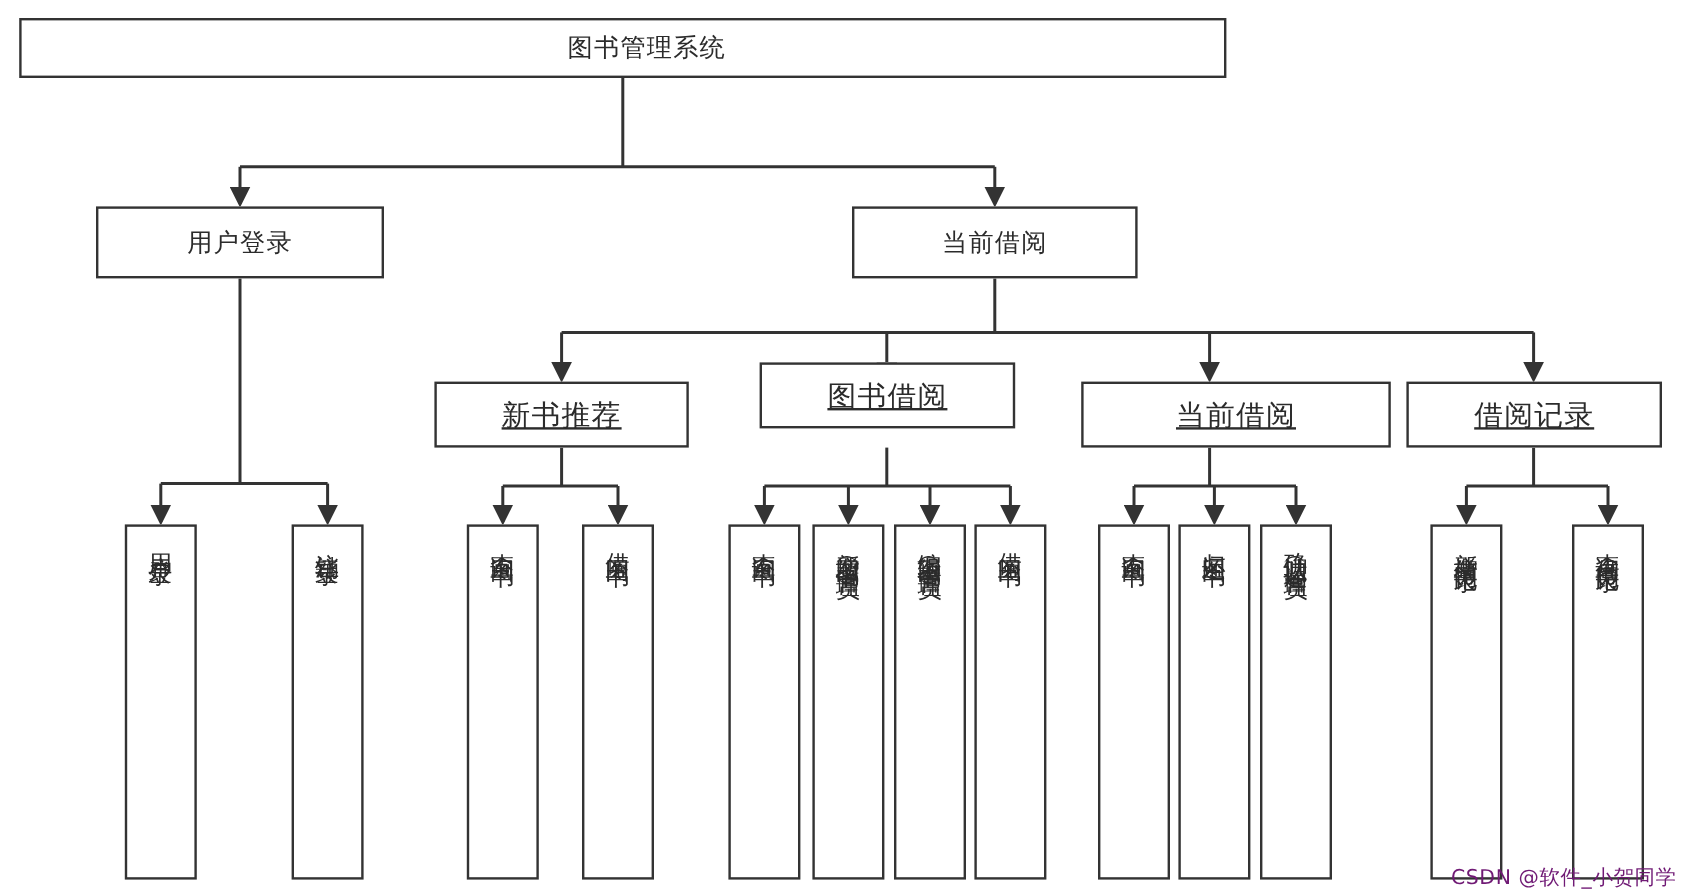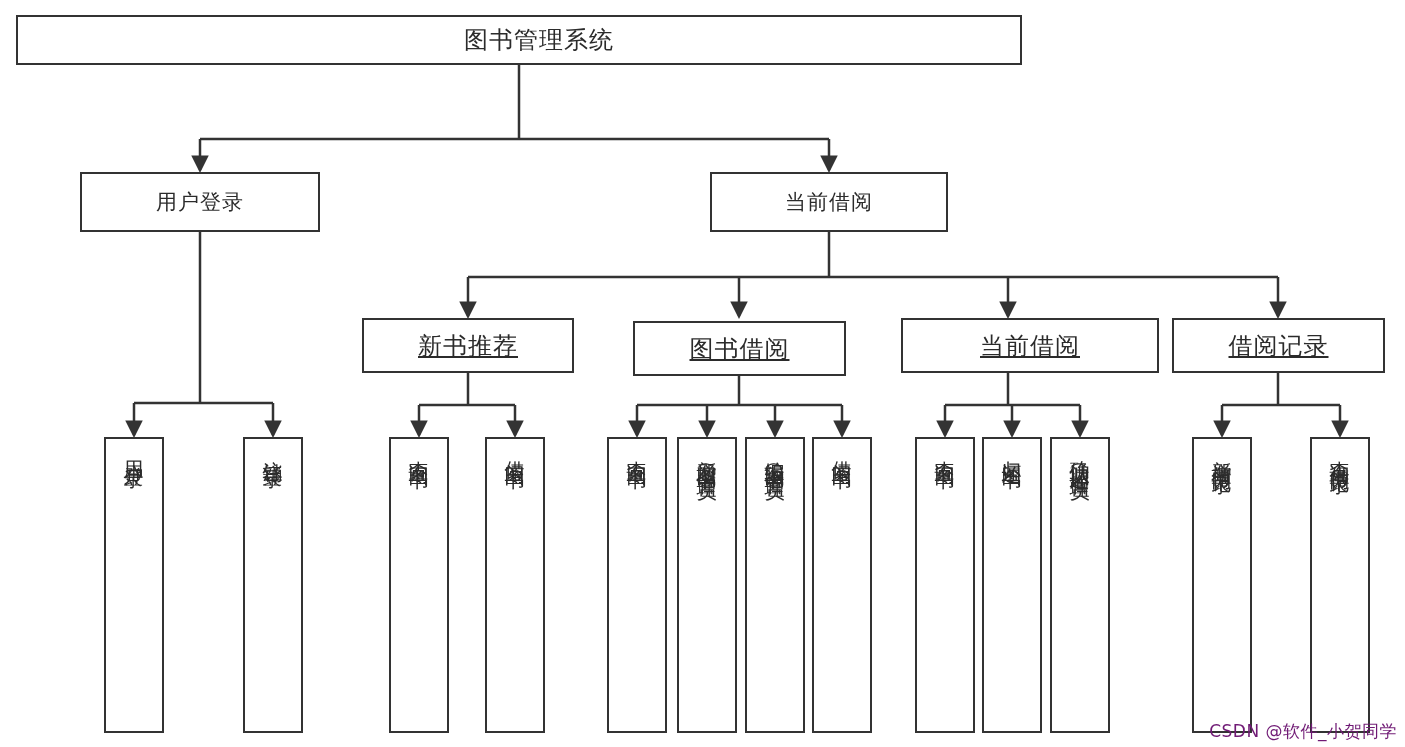--- a/index.html
+++ b/index.html
@@ -30,21 +30,21 @@
     position: absolute;
     box-sizing: border-box;
     border: 2px solid #333333;
     background: #ffffff;
     display: flex;
     align-items: center;
     justify-content: center;
     color: #2b2b2b;
   }
   .node.root {
-    font-size: 24px;
+    font-size: 21px;
     padding-left: 40px;
   }
   .node.lvl2 {
     font-size: 21px;
   }
   .node.lvl3 {
     font-size: 24px;
     text-decoration: underline;
   }
   .node.leaf {
@@ -137,21 +137,21 @@
   <div class="node lvl2" style="left:80px; top:172px; width:240px; height:60px;">
     <span class="htext">用户登录</span>
   </div>
   <div class="node lvl2" style="left:710px; top:172px; width:238px; height:60px;">
     <span class="htext">当前借阅</span>
   </div>
 
   <div class="node lvl3" style="left:362px; top:318px; width:212px; height:55px;">
     <span class="htext">新书推荐</span>
   </div>
-  <div class="node lvl3" style="left:633px; top:321px; width:213px; height:55px;">
+  <div class="node lvl3" style="left:633px; top:302px; width:213px; height:55px;">
     <span class="htext">图书借阅</span>
   </div>
   <div class="node lvl3" style="left:901px; top:318px; width:258px; height:55px;">
     <span class="htext">当前借阅</span>
   </div>
   <div class="node lvl3" style="left:1172px; top:318px; width:213px; height:55px;align-items:center;">
     <span class="htext">借阅记录</span>
   </div>
 
   <div class="node leaf" style="left:104px; top:437px; width:60px; height:296px;">

